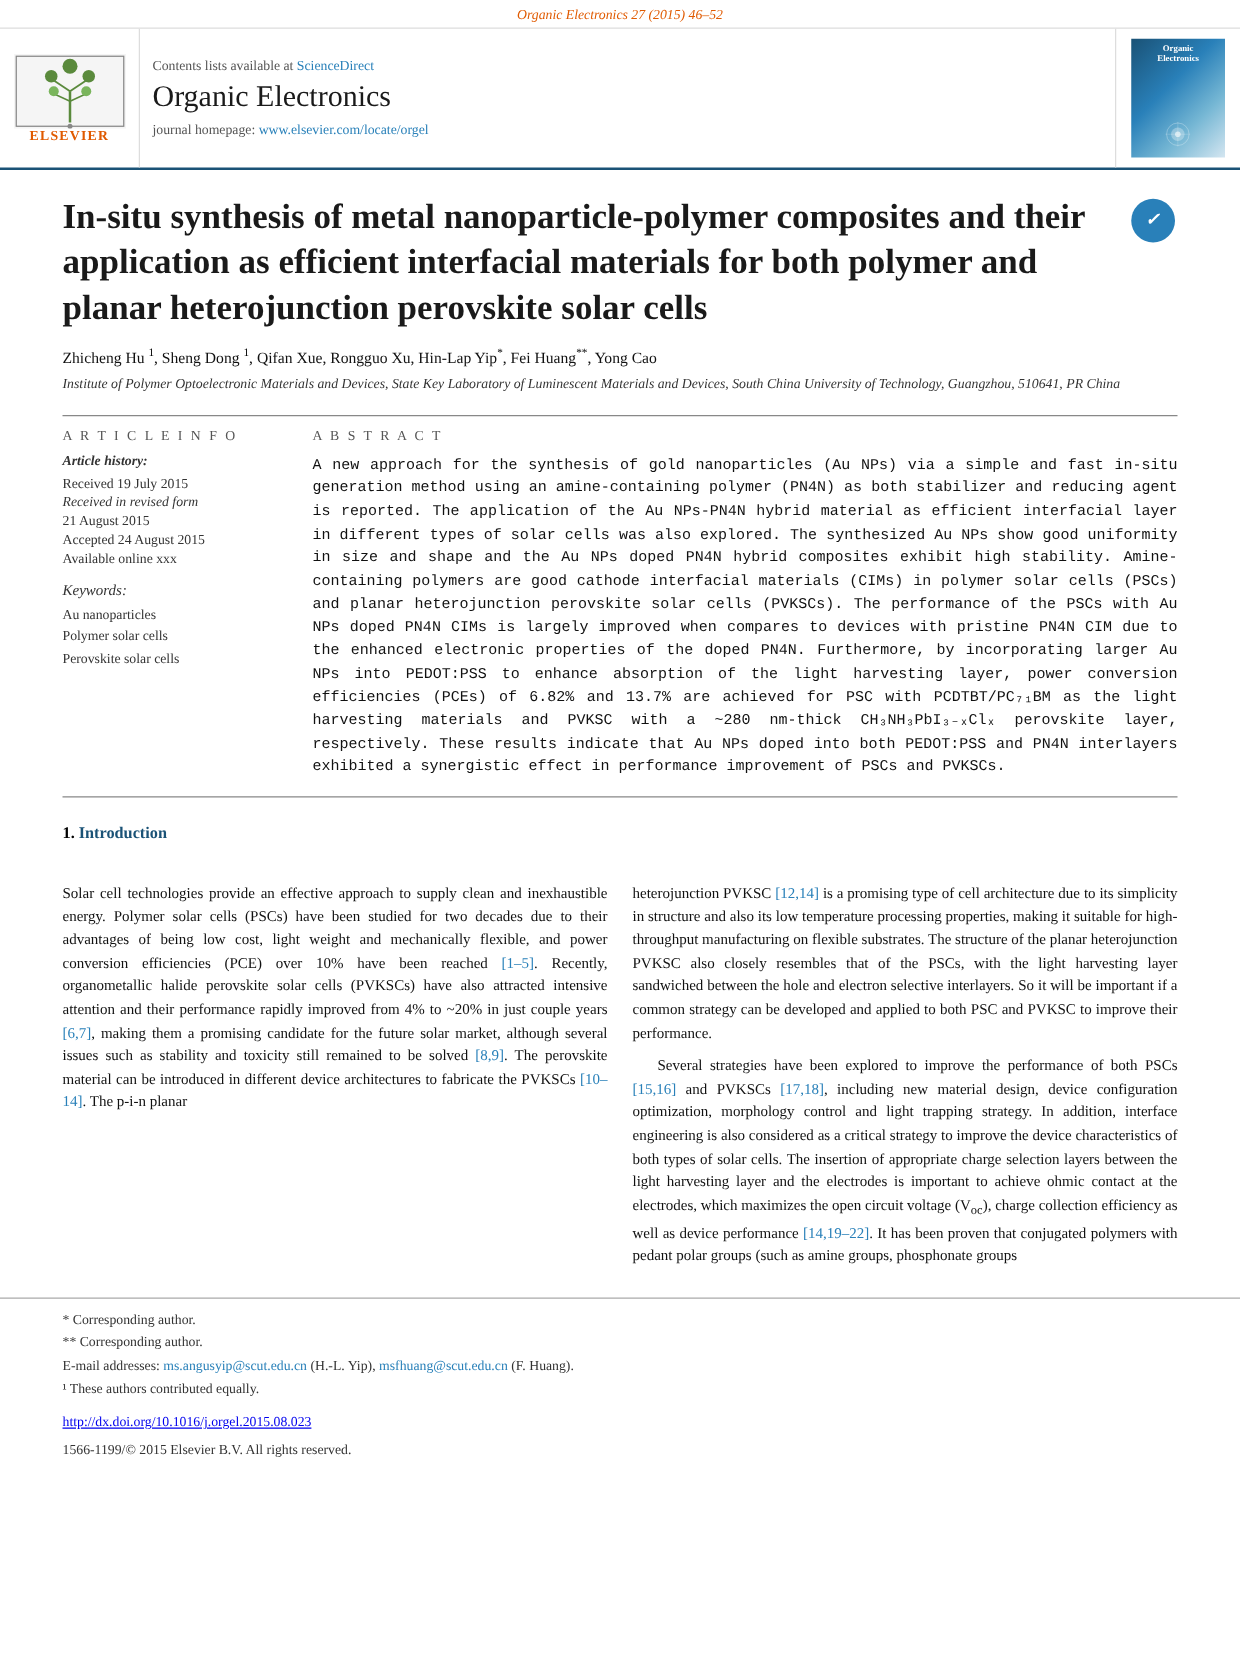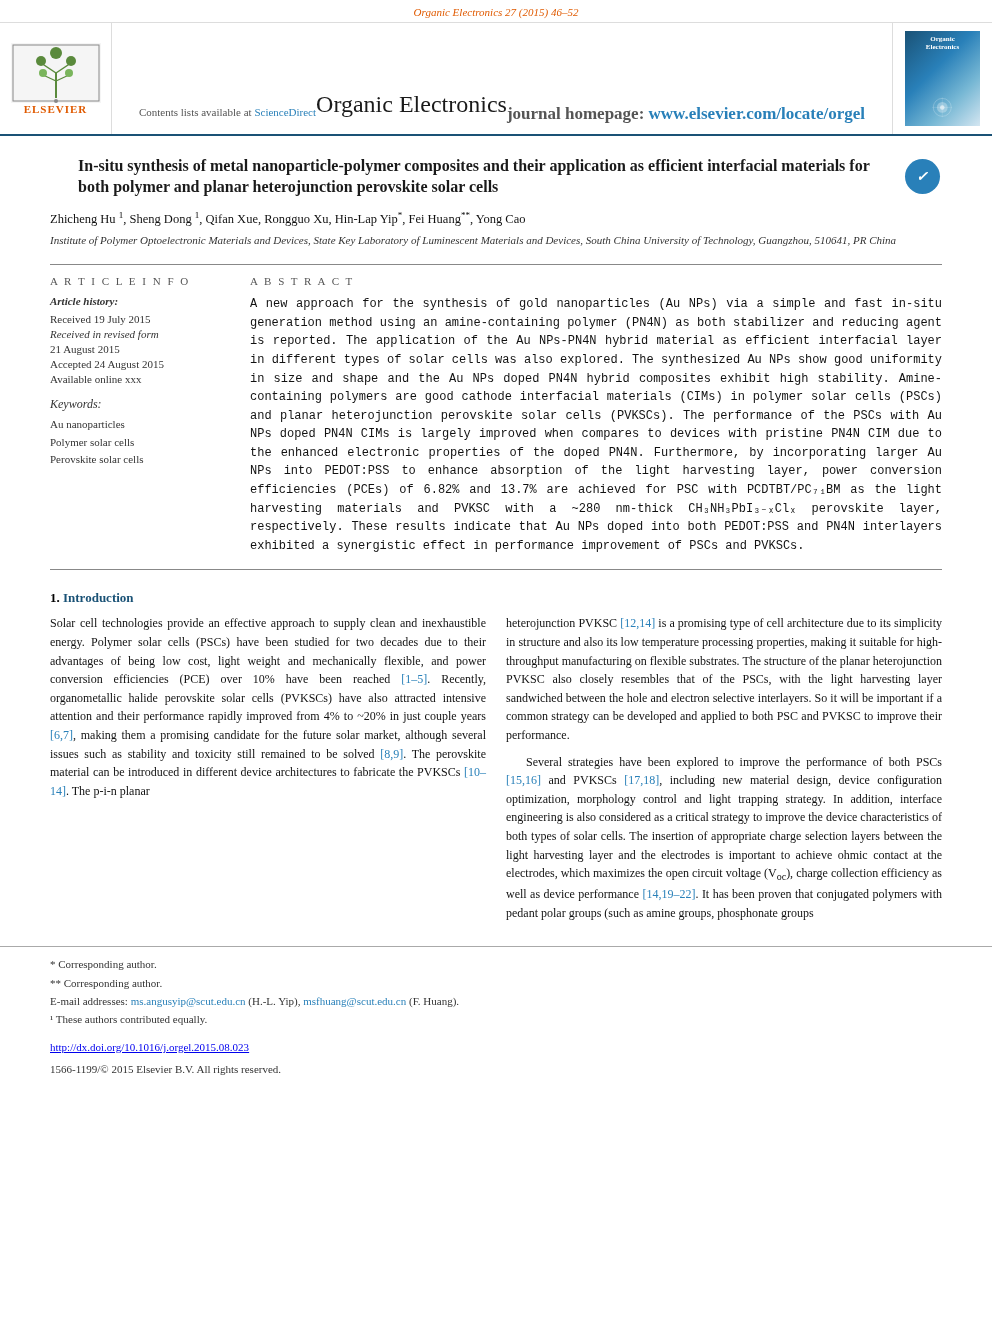--- a/index.html
+++ b/index.html
@@ -40,44 +40,43 @@
     }
     .elsevier-logo .brand {
       font-size: 11px;
       font-weight: bold;
       color: #e05a00;
       letter-spacing: 1px;
     }
     .header-center {
       flex: 1;
       display: flex;
-      flex-direction: row;
-      align-items: flex-end;
+      flex-direction: column;
+      align-items: flex-start;
       justify-content: center;
       padding: 10px;
     }
     .science-direct-link {
       font-size: 11px;
       color: #555;
       margin-bottom: 6px;
     }
     .science-direct-link a {
       color: #2980b9;
       text-decoration: none;
     }
     .journal-title {
       font-size: 24px;
       font-family: 'Times New Roman', serif;
       color: #1a1a1a;
       margin-bottom: 6px;
     }
     .journal-homepage {
-      font-size: 17px;
+      font-size: 11px;
       color: #555;
-      font-weight: bold;
     }
     .journal-homepage a {
       color: #2980b9;
       text-decoration: none;
     }
     .header-right {
       width: 100px;
       display: flex;
       align-items: center;
       justify-content: center;
@@ -106,26 +105,25 @@
     }
     .paper-section {
       padding: 20px 50px 10px;
     }
     .article-title-row {
       display: flex;
       align-items: flex-start;
       margin-bottom: 12px;
     }
     .article-title {
-      font-size: 16px;
+      font-size: 28px;
       font-weight: bold;
       line-height: 1.3;
       color: #1a1a1a;
       flex: 1;
-      margin-left: 28px;
     }
     .crossmark {
       width: 40px;
       height: 40px;
       margin-left: 10px;
       flex-shrink: 0;
       display: flex;
       align-items: center;
       justify-content: center;
     }
@@ -244,20 +242,21 @@
     .intro-heading span.section-label {
       color: #1a5276;
       text-decoration: none;
     }
     .two-col-body {
       display: flex;
       gap: 20px;
     }
     .body-col {
       flex: 1;
+      margin-top: 23px;
     }
     .body-text {
       font-size: 12px;
       line-height: 1.55;
       text-align: justify;
       color: #111;
       text-indent: 0;
       margin-bottom: 8px;
     }
     .body-text-indent {

